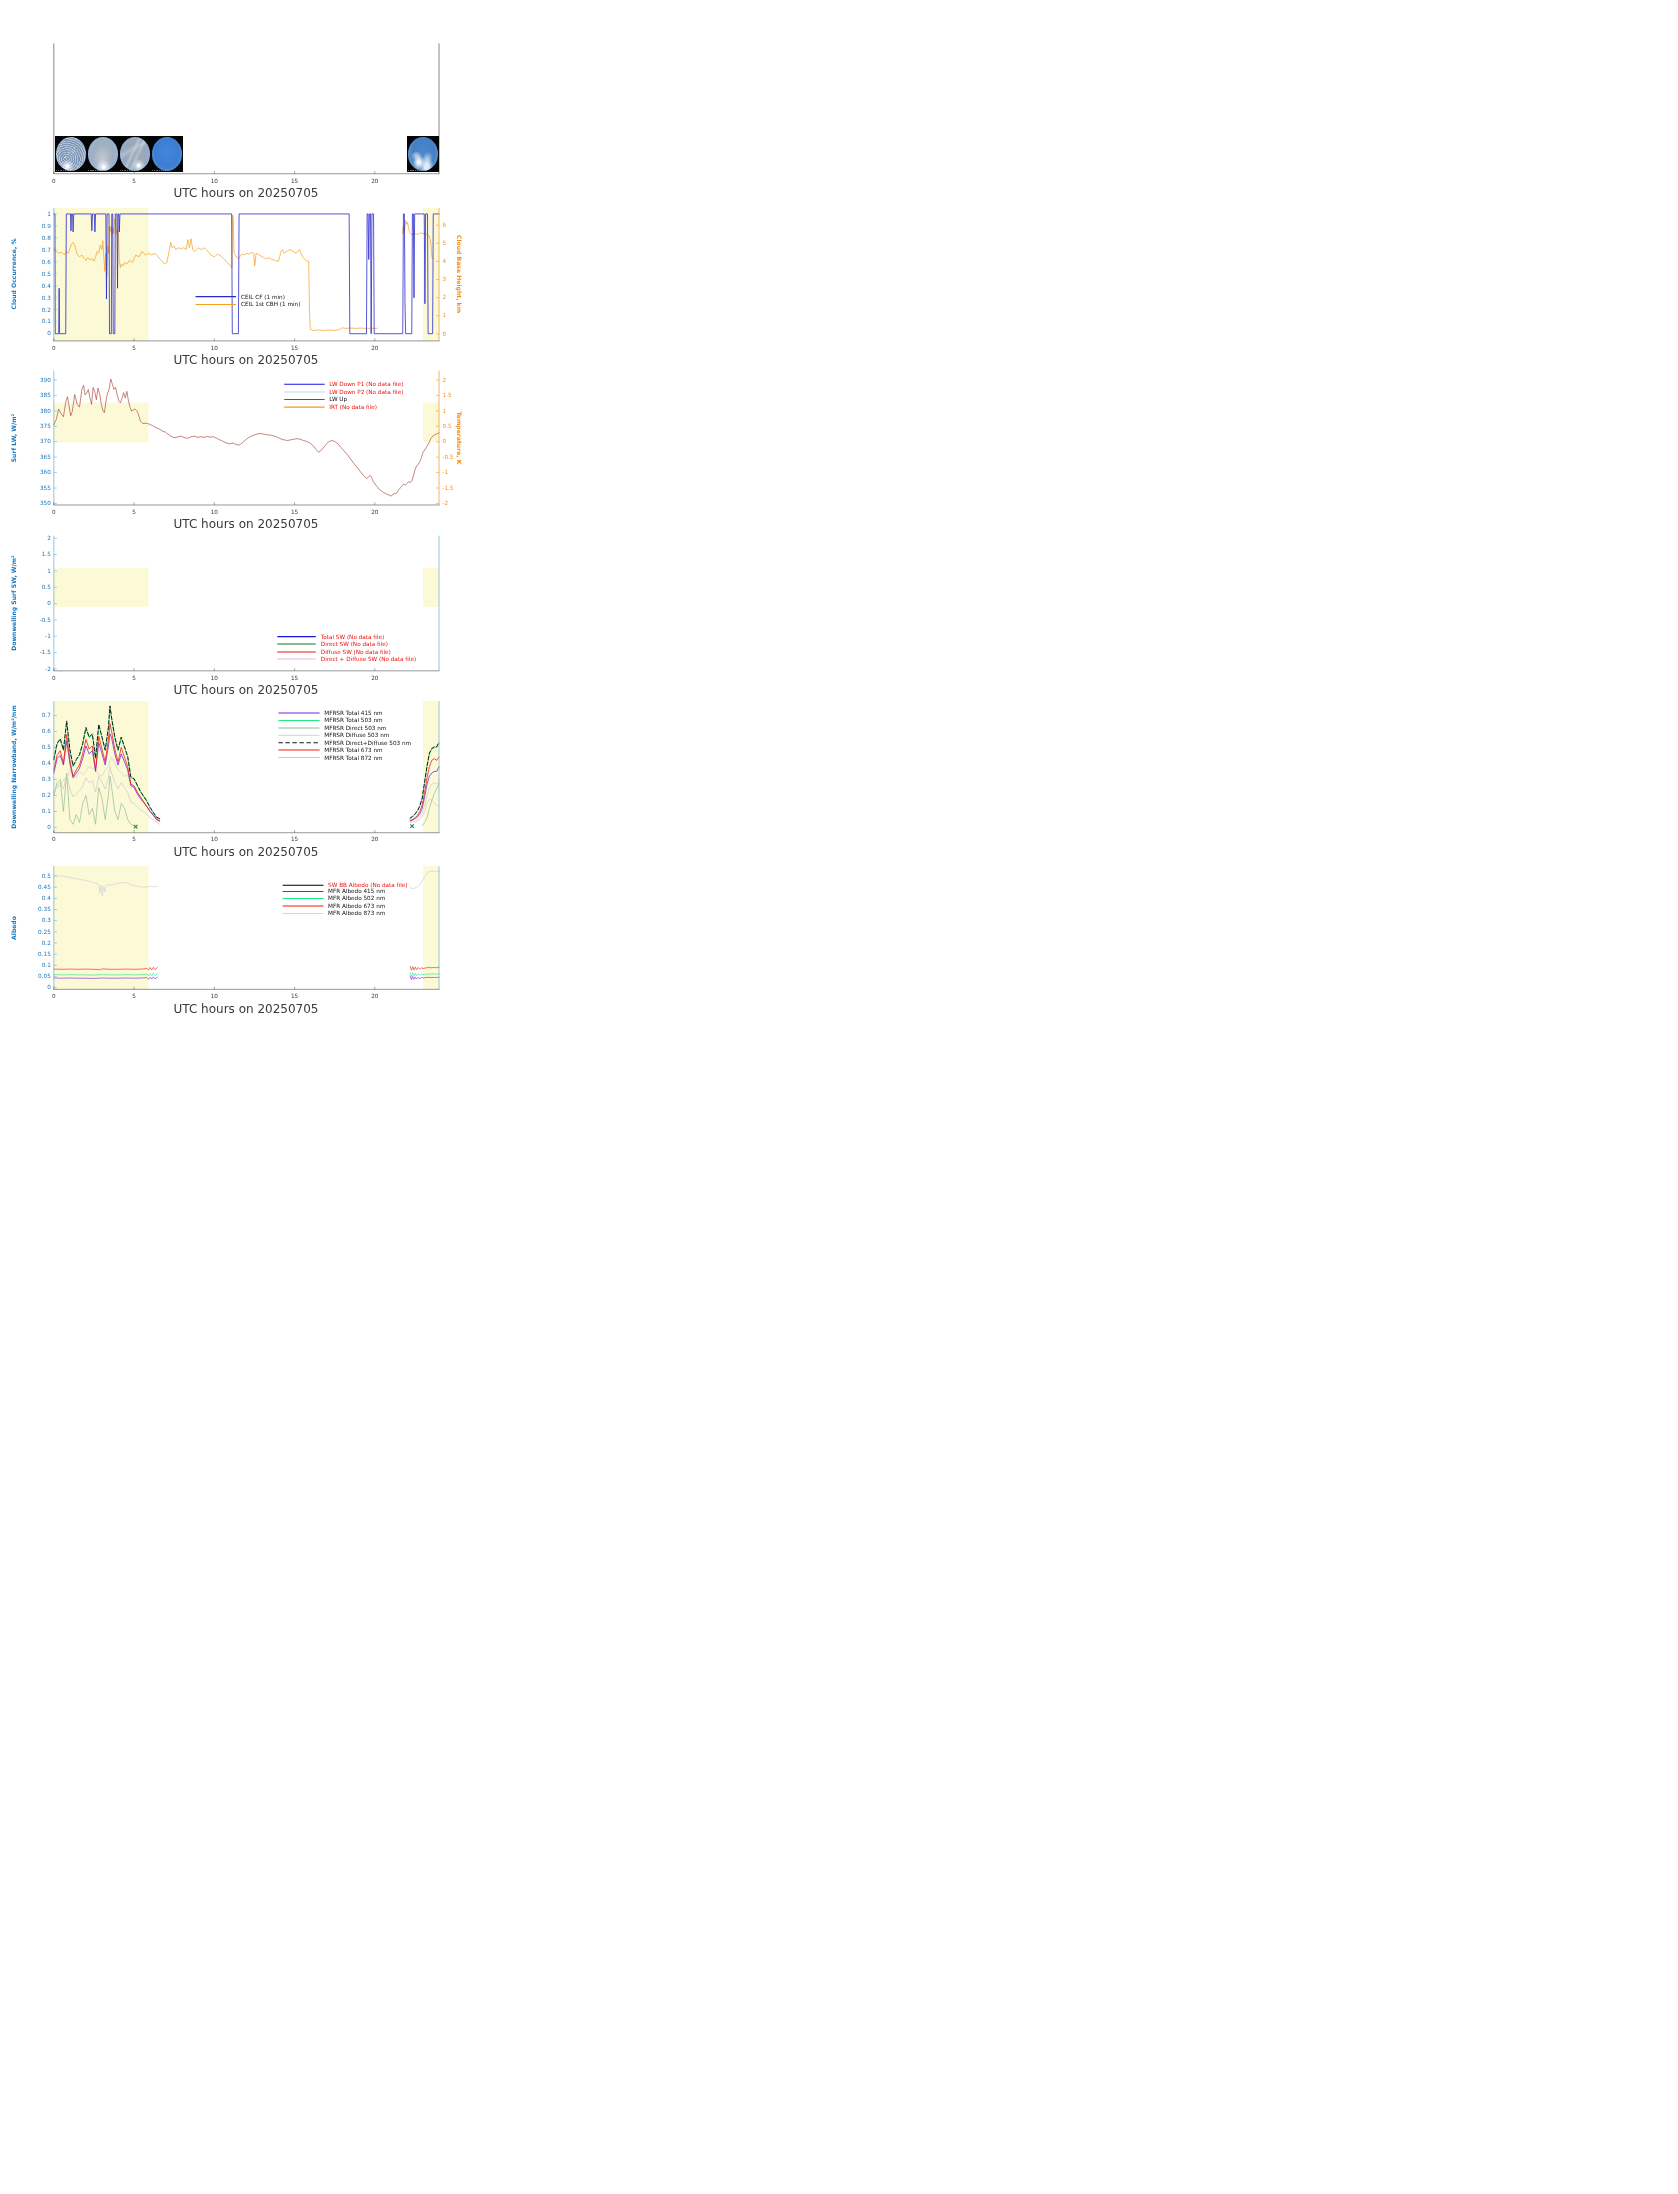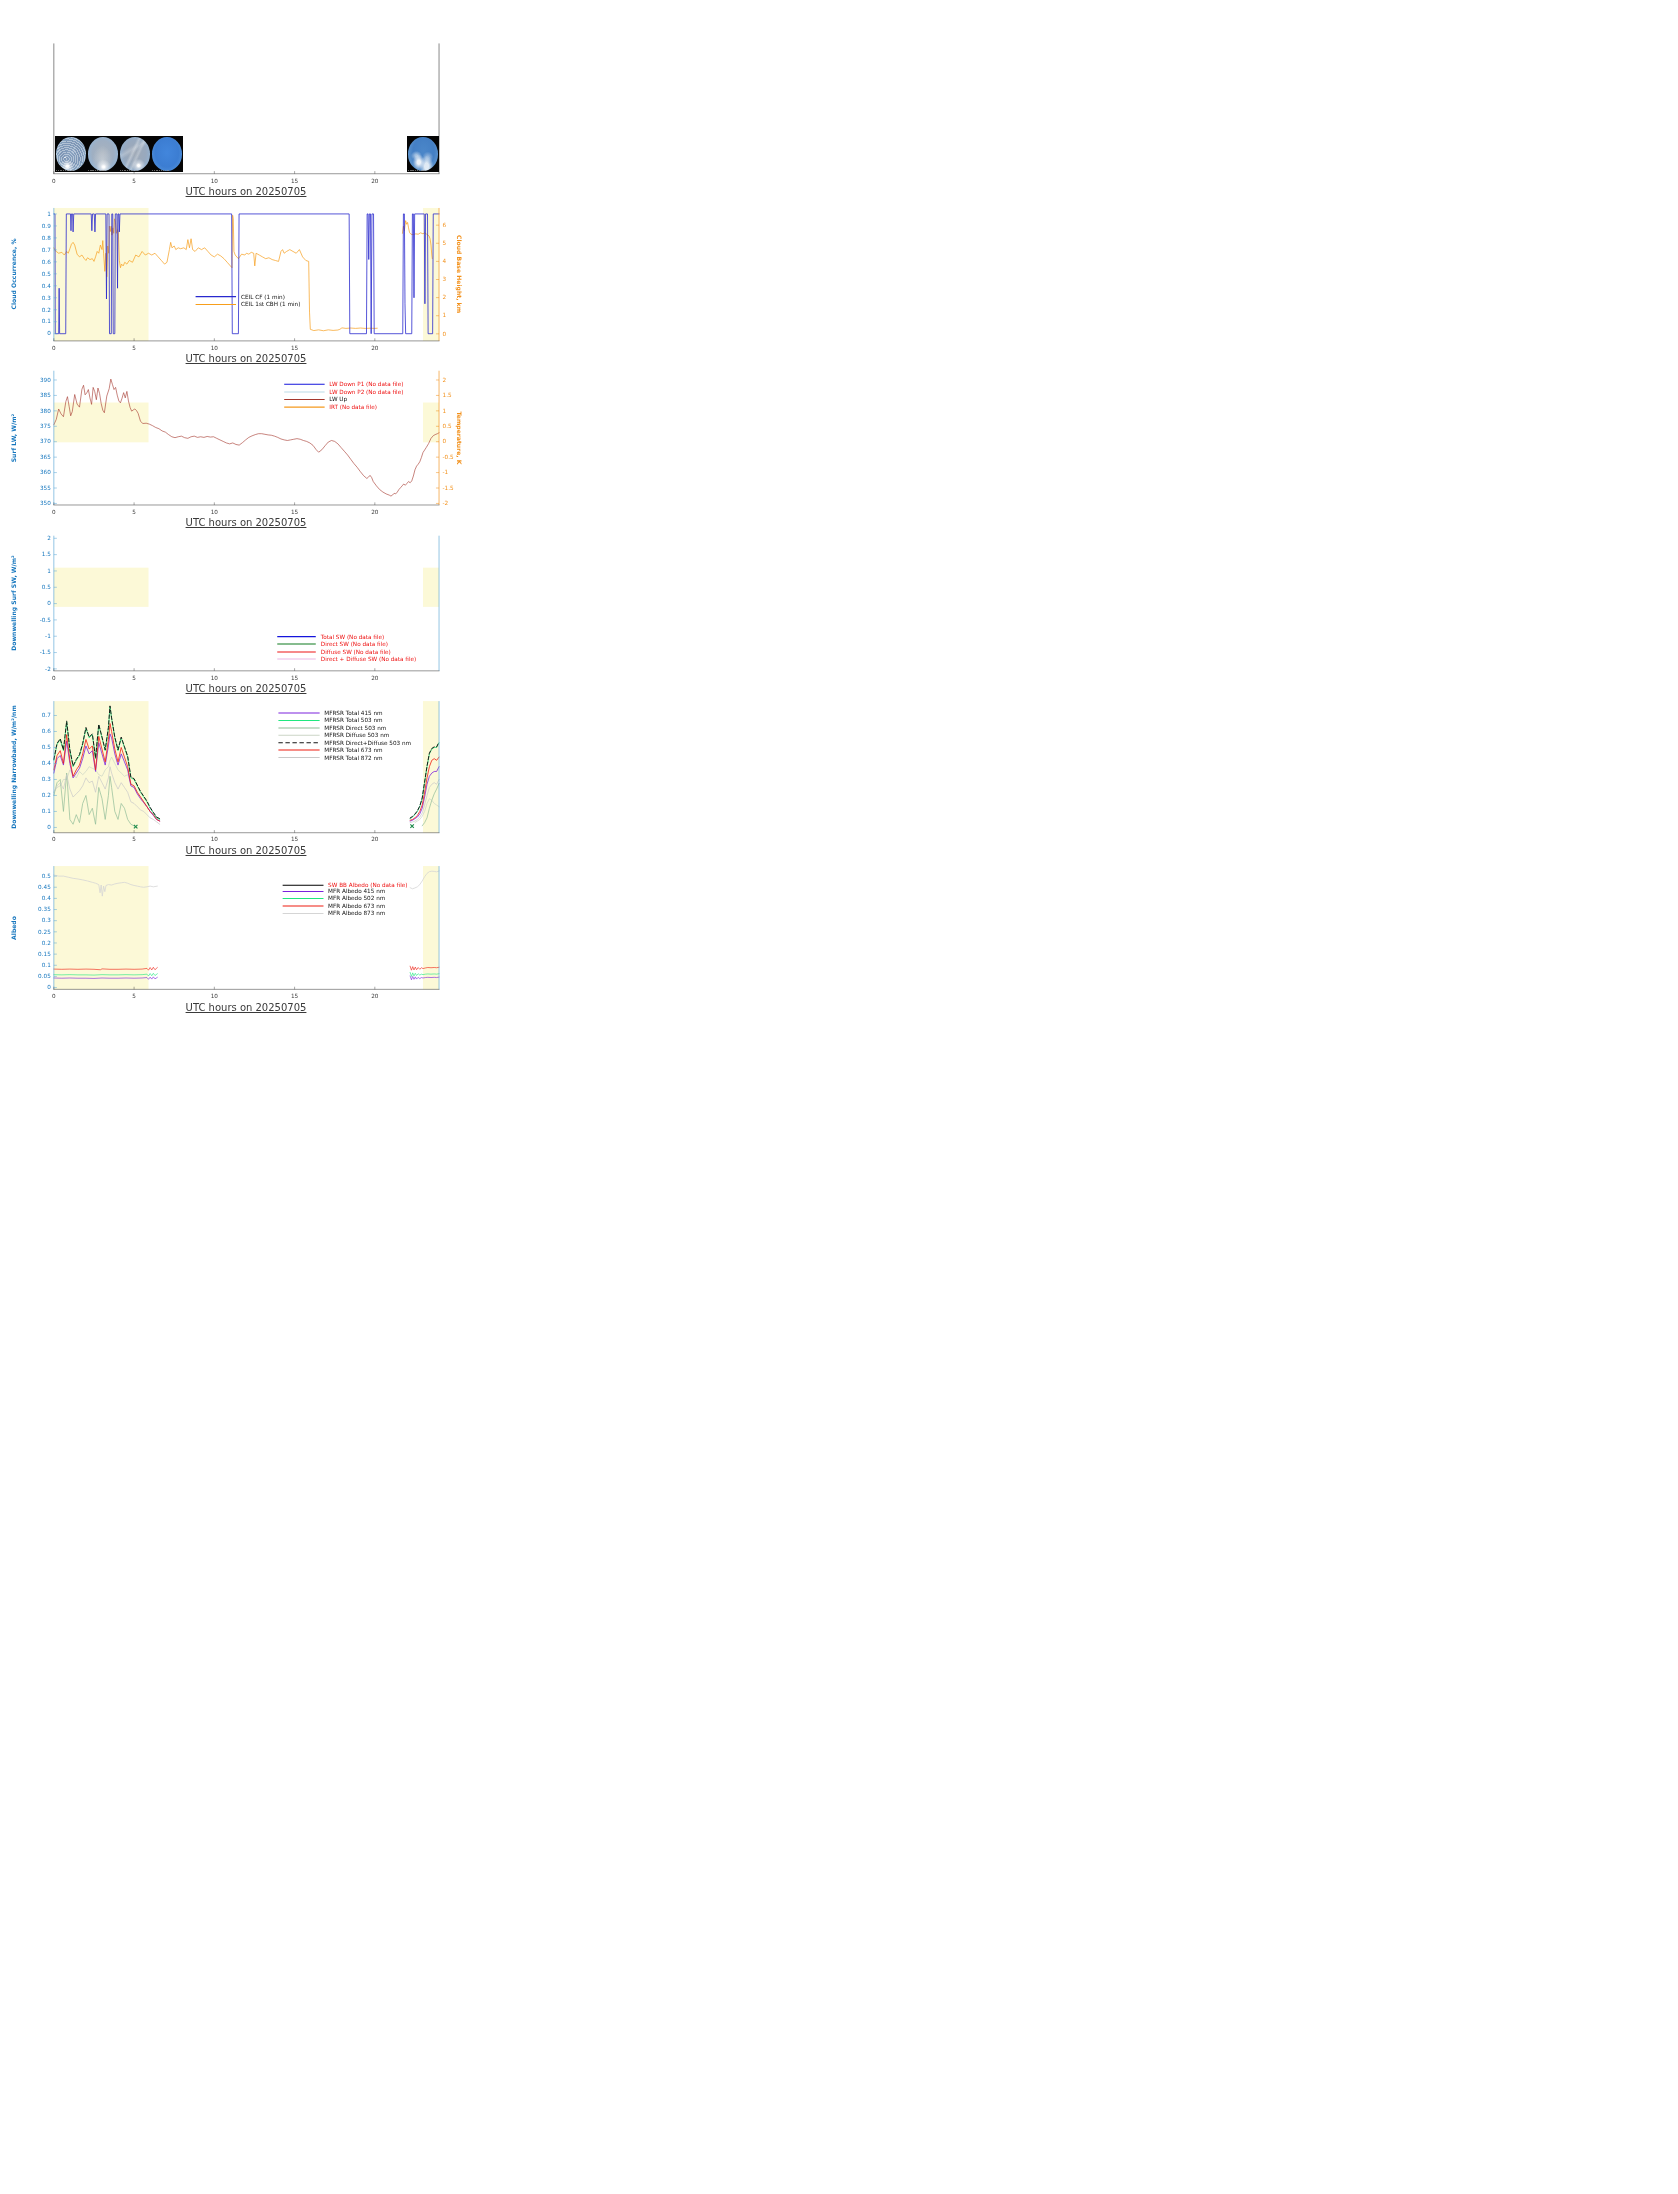--- a/index.html
+++ b/index.html
@@ -3,21 +3,21 @@
 <meta charset="utf-8">
 <style>
   html,body{margin:0;padding:0;background:#ffffff;}
   body{width:560px;height:1042px;font-family:"DejaVu Sans","Liberation Sans",sans-serif;}
   #page{position:relative;width:560px;height:1042px;background:#fff;overflow:hidden;}
   #chart-svg{position:absolute;left:0;top:0;}
   #chart-svg text{font-family:"DejaVu Sans","Liberation Sans",sans-serif;}
   .axis-title{position:absolute;white-space:nowrap;font-size:6.1px;font-weight:bold;}
   .axis-title.left{color:#1576BE;}
   .axis-title.right{color:#F2901A;}
-  .xlabel{position:absolute;font-size:10px;color:#3A3A3A;white-space:nowrap;transform:translateX(-50%);text-decoration:underline;}
+  .xlabel{position:absolute;font-size:12px;color:#3A3A3A;white-space:nowrap;transform:translateX(-50%);}
   .sky-tile{position:absolute;background:#050505;overflow:hidden;}
   .sky-tile .fisheye{position:absolute;left:2%;top:2%;width:96%;height:96%;border-radius:50%;}
   .sky-tile::after{content:"";position:absolute;left:4%;bottom:0.9px;width:55%;height:0.9px;
      background:repeating-linear-gradient(90deg,#8f8f8f 0 1.3px,transparent 1.3px 2.2px);opacity:.7;z-index:3;}
   .sky-altocumulus .fisheye{
      background:
        radial-gradient(circle at 38% 86%, #ffffff 3%, rgba(255,255,255,.55) 8%, rgba(255,255,255,0) 20%),
        radial-gradient(circle 1.1px at 30% 60%, rgba(245,248,250,.8) 60%, transparent 62%),
        repeating-radial-gradient(circle at 35% 65%, rgba(235,240,244,.45) 0 0.9px, rgba(120,140,170,.12) 0.9px 2.2px),
        radial-gradient(ellipse at 50% 48%, #8CA6C4 0%, #7D96B6 45%, #93B2CE 74%, #A9C8E4 88%, #0a0a0a 99%);}

